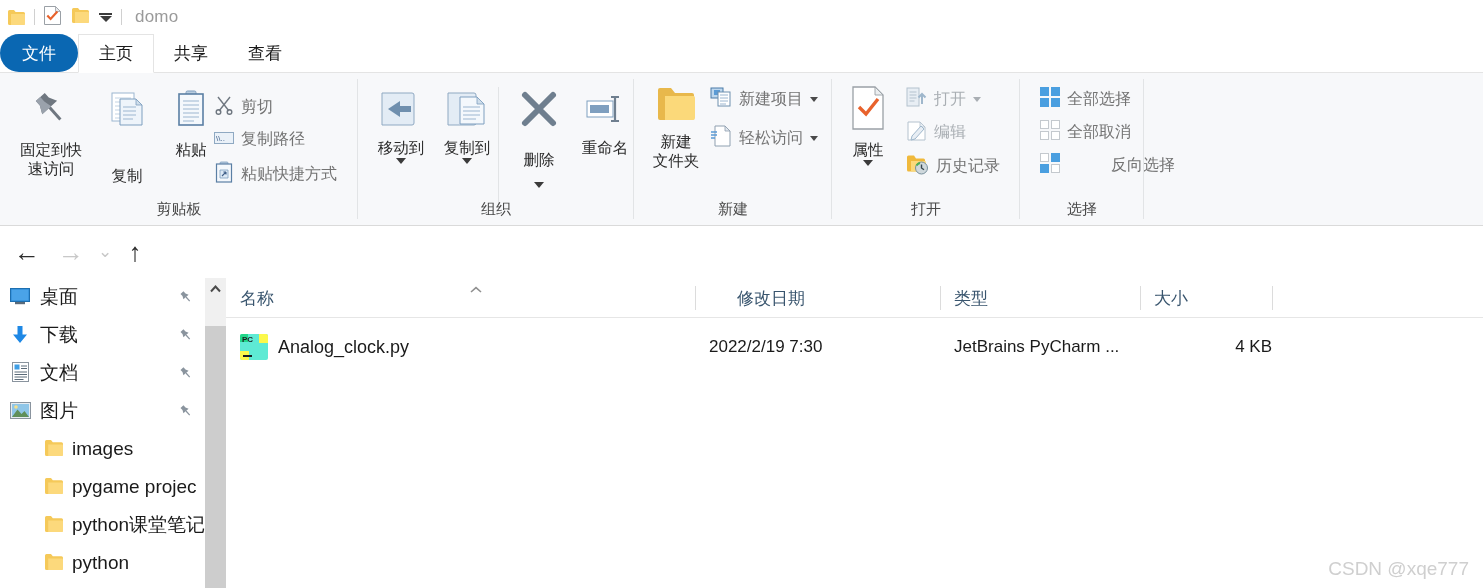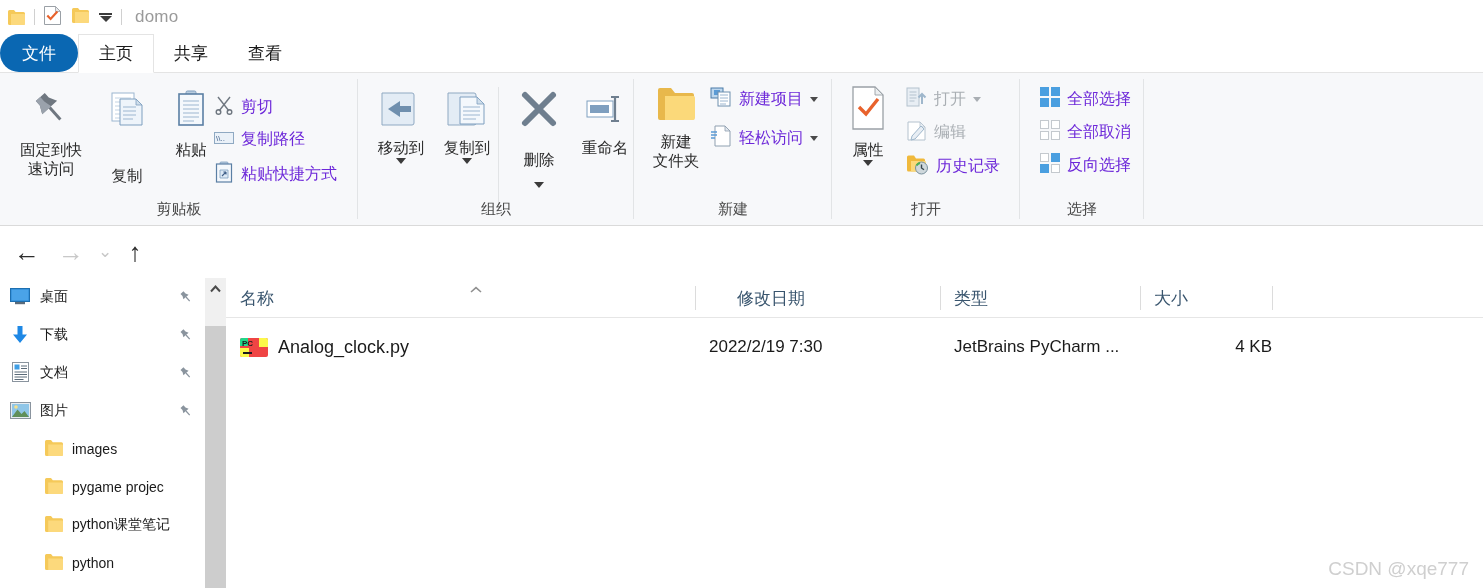--- a/index.html
+++ b/index.html
@@ -42,21 +42,21 @@
   }
   .rgroup { position: absolute; top: 0; height: 152px; }
   .rgroup .gdiv { position: absolute; top: 6px; right: 0; width: 1px; height: 140px; background: #e2e4e6; }
   .glabel { position: absolute; bottom: 6px; width: 100%; text-align: center;
     font-size: 15px; color: #4a4a4a; }
 
   .bigbtn { position: absolute; display: flex; flex-direction: column;
     align-items: center; cursor: default; }
   .bigbtn .lbl { font-size: 15.5px; color: #2b2b2b; text-align: center; line-height: 19px; margin-top: 5px; }
   .smallbtn { position: absolute; display: flex; align-items: center; cursor: default; }
-  .smallbtn .lbl { font-size: 16px; color: #6d28d9; margin-left: 7px; white-space: nowrap; }
+  .smallbtn .lbl { font-size: 16px; color: #737373; margin-left: 7px; white-space: nowrap; }
   .smallbtn.disabled .lbl { color: #a9aeb3; }
   .dd { width: 0; height: 0; border-left: 4px solid transparent;
     border-right: 4px solid transparent; border-top: 5px solid #4a4a4a; margin-left: 7px; }
   .dd.dim { border-top-color: #a9aeb3; }
   .ddc { width: 0; height: 0; border-left: 5px solid transparent;
     border-right: 5px solid transparent; border-top: 6px solid #3b3b3b; margin-top: 1px; }
 
   
   .navbar { position: absolute; left: 0; top: 226px; width: 1483px; height: 52px; background: #fff; }
   .navbtn { position: absolute; top: 12px; display: flex; align-items: center;
@@ -68,21 +68,21 @@
   .crumbsep { color: #9a9a9a; font-size: 15px; margin: 0 9px; }
   .crumb { font-size: 17px; color: #1c1c1c; white-space: nowrap; }
   .redbox { position: absolute; left: 198px; top: 231px; width: 301px; height: 40px;
     border: 4px solid #ff0000; pointer-events: none; }
 
   
   .sidebar { position: absolute; left: 0; top: 278px; width: 205px; height: 310px;
     background: #fff; overflow: hidden; }
   .navitem { position: relative; height: 38px; display: flex; align-items: center;
     padding-left: 40px; cursor: default; }
-  .navitem .nlbl { font-size: 14px; color: #1a1a1a; white-space: nowrap; }
+  .navitem .nlbl { font-size: 19px; color: #1a1a1a; white-space: nowrap; }
   .pin { position: absolute; right: 12px; top: 12px; }
 
   
   .vscroll { position: absolute; left: 205px; top: 278px; width: 21px; height: 310px;
     background: #f0f0f0; }
   .vscroll .up { position: absolute; left: 0; top: 0; width: 21px; height: 22px;
     display: flex; align-items: center; justify-content: center; color: #505050; font-size: 11px; }
   .vscroll .thumb { position: absolute; left: 0; top: 48px; width: 21px; height: 262px; background: #cdcdcd; }
 
   
@@ -93,21 +93,21 @@
     font-size: 17px; color: #39556e; padding-left: 14px; cursor: default; }
   .colhdr .cdiv { position: absolute; top: 8px; width: 1px; height: 24px; background: #dcdcdc; }
   .sortcaret { position: absolute; left: 243px; top: 4px; color: #888; font-size: 13px; }
 
   .filerow { position: absolute; left: 0; top: 52px; width: 1257px; height: 34px; }
   .filerow .fname { position: absolute; left: 14px; top: 0; height: 34px;
     display: flex; align-items: center; font-size: 18px; color: #1a1a1a; }
   .filerow .fcell { position: absolute; top: 0; height: 34px; display: flex;
     align-items: center; font-size: 17px; color: #1a1a1a; }
 
-  .pycharm-ic { position: relative; width: 18px; height: 19px; background: #ef4444;
+  .pycharm-ic { position: relative; width: 18px; height: 26px; background: #5eead4;
     border-radius: 2px; margin-right: 10px; flex: 0 0 18px; overflow: hidden; padding-left: 28px; }
   .pycharm-ic .q1 { position: absolute; left: 0; top: 0; width: 8px; height: 8px; background: #21d789; }
   .pycharm-ic .q2 { position: absolute; right: 0; top: 0; width: 9px; height: 9px; background: #fcf84a; }
   .pycharm-ic .q3 { position: absolute; left: 0; bottom: 0; width: 9px; height: 9px; background: #fcf84a; }
   .pycharm-ic .pc { position: absolute; left: 2px; top: 1px; font-size: 8px; color: #1b1b20;
     font-family: "Liberation Sans", sans-serif; font-weight: bold; line-height: 9px; }
   .pycharm-ic .bar { position: absolute; left: 3px; bottom: 3px; width: 9px; height: 2px; background: #1b1b20; }
 
   .watermark { position: absolute; right: 14px; bottom: 8px; font-size: 19px; color: #cfcfcf; }
 </style>
@@ -396,21 +396,21 @@
         <span>
           <svg width="20" height="20" viewBox="0 0 20 20">
               <rect x=".5" y=".5" width="8" height="8" fill="#fff" stroke="#c4c9ce"></rect>
               <rect x="11.5" y=".5" width="8" height="8" fill="#fff" stroke="#c4c9ce"></rect>
               <rect x=".5" y="11.5" width="8" height="8" fill="#fff" stroke="#c4c9ce"></rect>
               <rect x="11.5" y="11.5" width="8" height="8" fill="#fff" stroke="#c4c9ce"></rect>
             </svg>
         </span>
         <span class="lbl">全部取消</span>
       </div>
-      <div class="smallbtn" style="left:20px;top:80px;">
+      <div class="smallbtn" style="left:20px;top:80px;gap:44px;">
         <span>
           <svg width="20" height="20" viewBox="0 0 20 20">
               <rect x=".5" y=".5" width="8" height="8" fill="#fff" stroke="#c4c9ce"></rect>
               <rect x="11" y="0" width="9" height="9" fill="#4a9fe0"></rect>
               <rect x="0" y="11" width="9" height="9" fill="#4a9fe0"></rect>
               <rect x="11.5" y="11.5" width="8" height="8" fill="#fff" stroke="#c4c9ce"></rect>
             </svg>
         </span>
         <span class="lbl">反向选择</span>
       </div>

